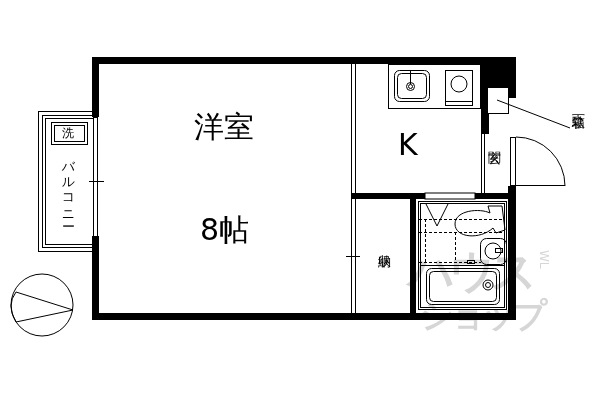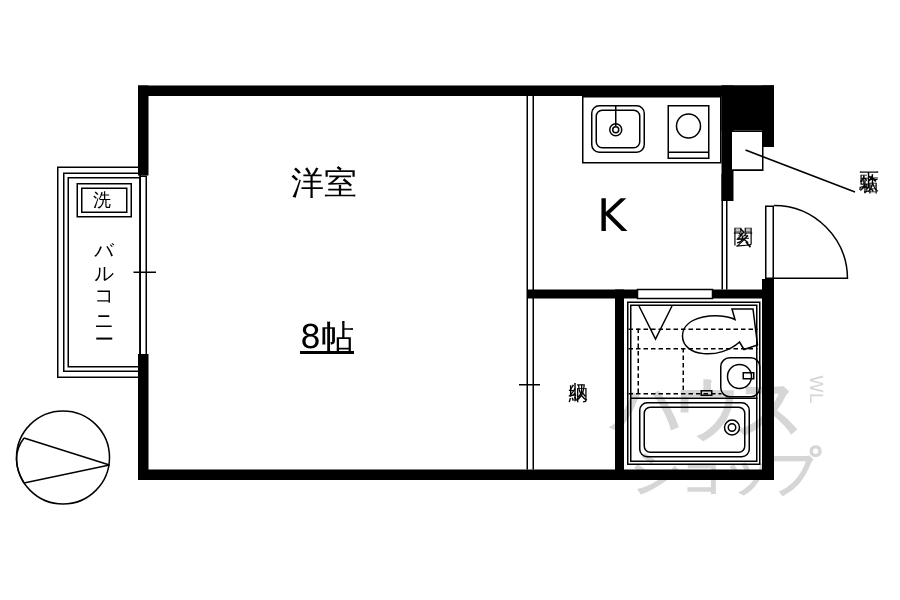--- a/index.html
+++ b/index.html
@@ -1,21 +1,21 @@
 <!DOCTYPE html>
 <html><head>
 <meta charset="utf-8">
 <style>
   html, body { margin: 0; padding: 0; background: #ffffff; }
   body { width: 600px; height: 400px; position: relative; overflow: hidden;
          font-family: "DejaVu Sans", sans-serif; }
   svg { position: absolute; left: 0; top: 0; }
   .lbl { position: absolute; color: #000; white-space: nowrap; line-height: 1; }
   .vert { writing-mode: vertical-rl; text-orientation: upright; }
-  .room-big { font-size: 22px; }
+  .room-big { font-size: 30px; }
   .room-small { font-size: 13px; letter-spacing: 1px; }
   .wm { position: absolute; color: #d6d6d6; font-weight: bold; white-space: nowrap; line-height: 1; }
 </style>
 </head>
 <body>
 
 <div class="wm" style="left:408px; top:248px; font-size:46px; letter-spacing:-6px;">ハウス</div>
 <div class="wm" style="left:420px; top:298px; font-size:34px; letter-spacing:-4px;">ショップ</div>
 <div class="wm" style="left:538px; top:250px; font-size:12px; writing-mode:vertical-rl; font-weight:normal;">WL</div>
 
@@ -122,19 +122,19 @@
 
   <g fill="none" stroke="#000" stroke-width="1">
     <circle cx="42" cy="305" r="31"></circle>
     <path d="M16 292 Q 6 305 16 322"></path>
     <line x1="16" y1="292" x2="73" y2="310"></line>
     <line x1="16" y1="322" x2="73" y2="310"></line>
   </g>
 </svg>
 
 <div class="lbl room-big" style="left:194px; top:112px;">洋室</div>
-<div class="lbl room-big" style="left:200px; top:215px;text-decoration:underline;">8帖</div>
+<div class="lbl room-big" style="left:200px; top:215px;">8帖</div>
 <div class="lbl" style="left:398px; top:130px; font-size:30px;">K</div>
 <div class="lbl vert room-small" style="left:488px; top:140px;">玄関</div>
 <div class="lbl vert room-small" style="left:378px; top:244px;">収納</div>
 <div class="lbl vert room-small" style="left:62px; top:152px; letter-spacing:2px;">バルコニー</div>
 <div class="lbl" style="left:62px; top:127px; font-size:12px;">洗</div>
 <div class="lbl vert room-small" style="left:572px; top:104px;">下駄箱</div>
 
 </body></html>

